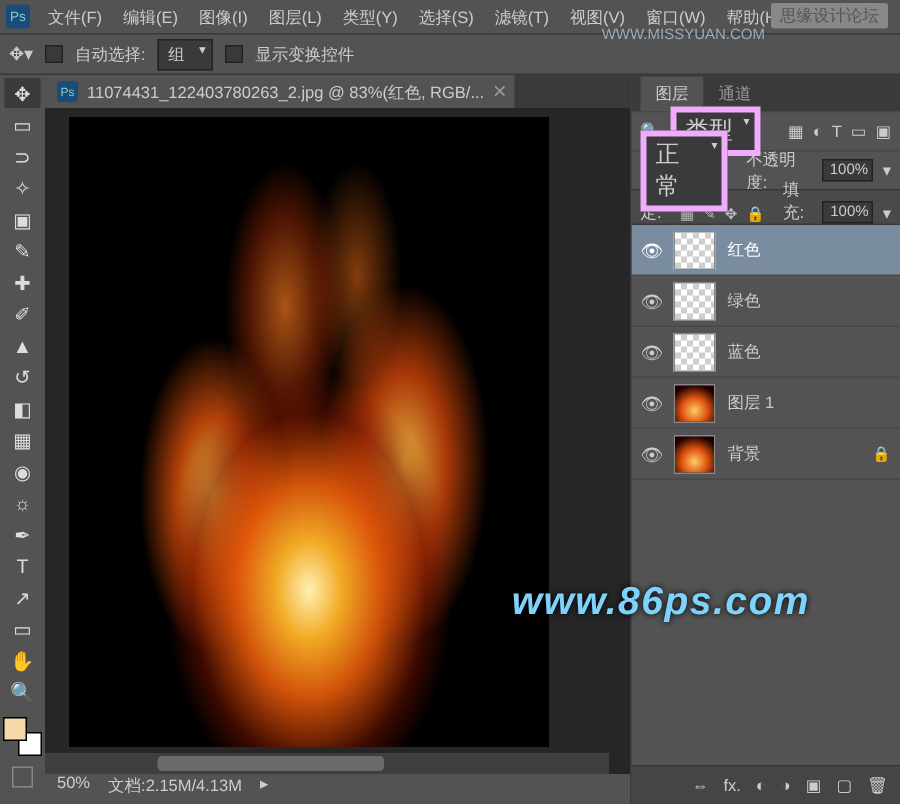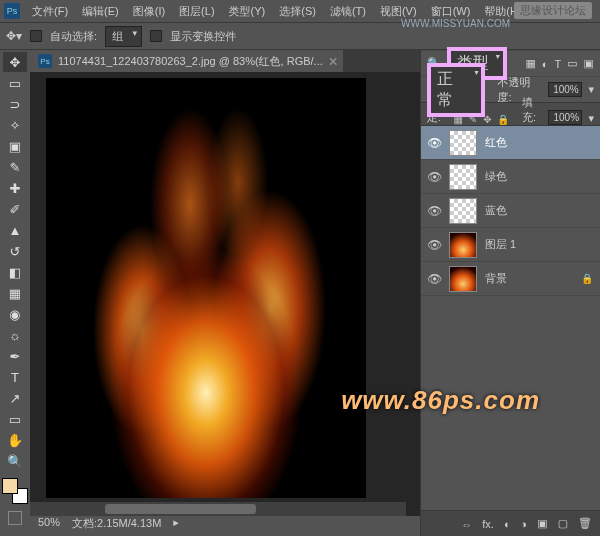--- a/index.html
+++ b/index.html
@@ -52,21 +52,21 @@
 .layer{height:34px;display:flex;align-items:center;padding:0 6px;gap:8px;border-bottom:1px solid #484848}
 .layer.active{background:#7a8da0}
 .layer.active span{color:#fff}
 .eye{width:14px;text-align:center;font-size:12px}
 .thumb{width:28px;height:26px;border:1px solid #888;background:#fff;background-image:linear-gradient(45deg,#ccc 25%,transparent 25%,transparent 75%,#ccc 75%),linear-gradient(45deg,#ccc 25%,transparent 25%,transparent 75%,#ccc 75%);background-size:8px 8px;background-position:0 0,4px 4px}
 .thumb.fire{background:radial-gradient(circle at 50% 70%, #ffcc66 0%, #e05510 40%, #200 80%),#000}
 .layer .lock{margin-left:auto;font-size:10px;color:#ccc}
 .panel-foot{height:26px;background:#454545;border-top:1px solid #383838;display:flex;align-items:center;justify-content:flex-end;gap:10px;padding:0 8px;font-size:11px;color:#bbb}
 .panel-foot span{cursor:pointer}
 
-.watermark{position:absolute;right:60px;bottom:120px;color:#fdba74;font-size:26px;font-family:Arial;font-style:italic;font-weight:bold;letter-spacing:1px;text-shadow:0 0 4px #000;pointer-events:none;z-index:50}
+.watermark{position:absolute;right:60px;bottom:120px;color:#7dd3fc;font-size:26px;font-family:Arial;font-style:italic;font-weight:bold;letter-spacing:1px;text-shadow:0 0 4px #000;pointer-events:none;z-index:50}
 .link{position:absolute;top:18px;right:90px;font-size:10px;color:#9ab}
 .forum{position:absolute;top:2px;right:8px;font-size:11px;color:#555;background:#888;padding:1px 6px;border-radius:2px}
 </style>
 </head>
 <body>
 
 <div class="menubar">
   <div class="logo">Ps</div>
   <div class="mi">文件(F)</div>
   <div class="mi">编辑(E)</div>
@@ -135,20 +135,24 @@
     </div>
     <div class="scroll-h"></div>
     <div class="status">
       <span>50%</span>
       <span>文档:2.15M/4.13M</span>
       <span>▸</span>
     </div>
   </div>
 
   <div class="panels">
+    <div class="panel-tabs">
+      <div class="ptab">图层</div>
+      <div class="ptab dim">通道</div>
+    </div>
     <div class="panel-row">
       <span>🔍</span>
       <span class="drop">类型</span>
       <span style="flex:1"></span>
       <span>▦</span>
       <span>◐</span>
       <span>T</span>
       <span>▭</span>
       <span>▣</span>
     </div>

